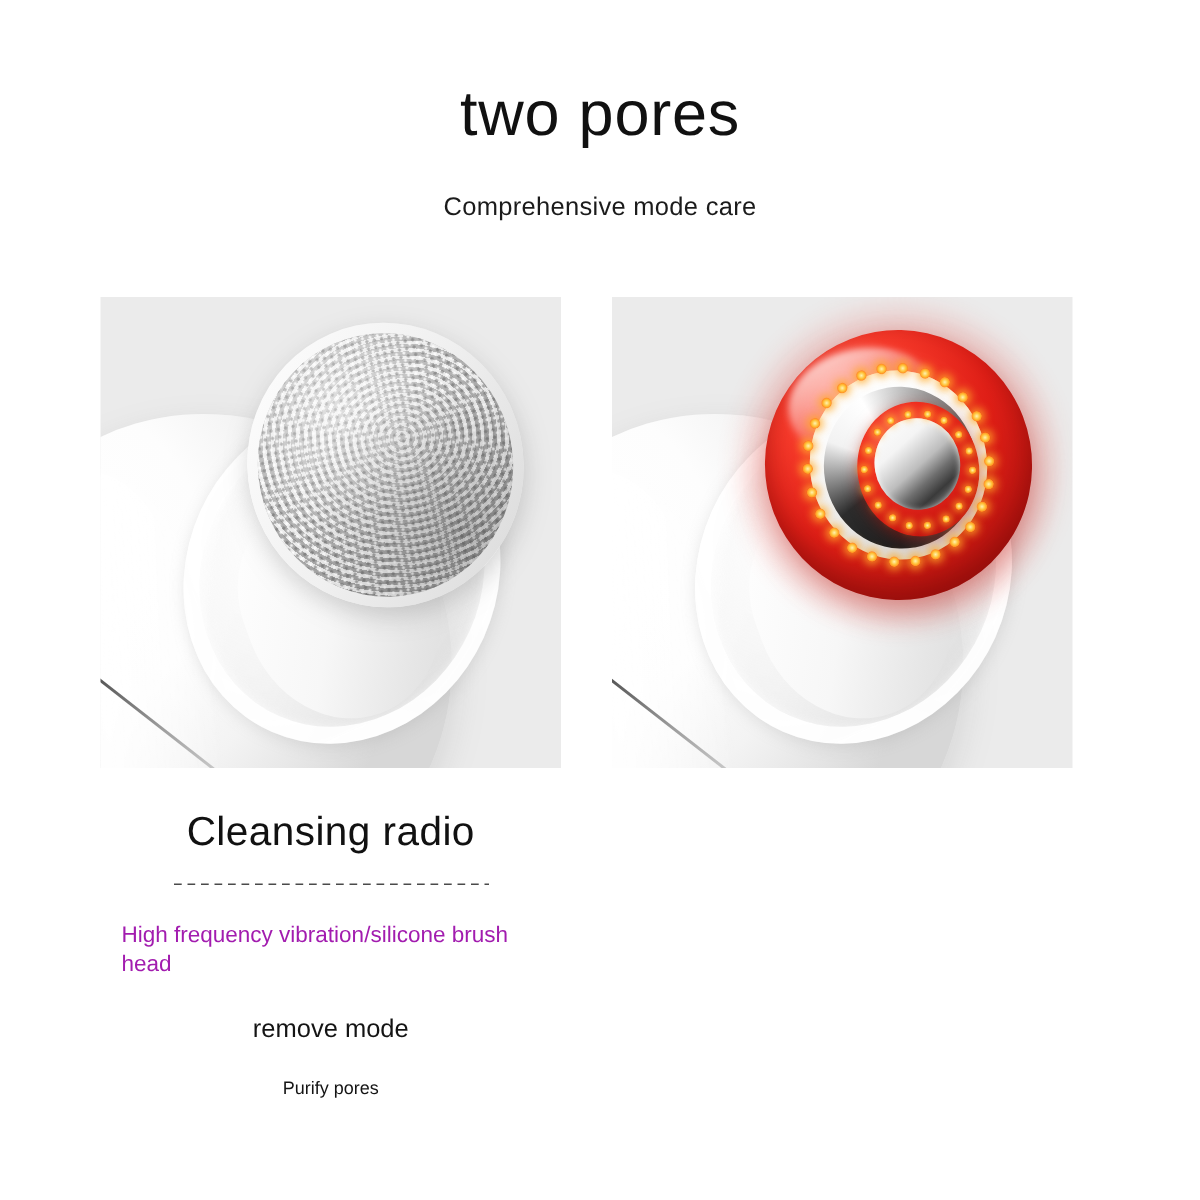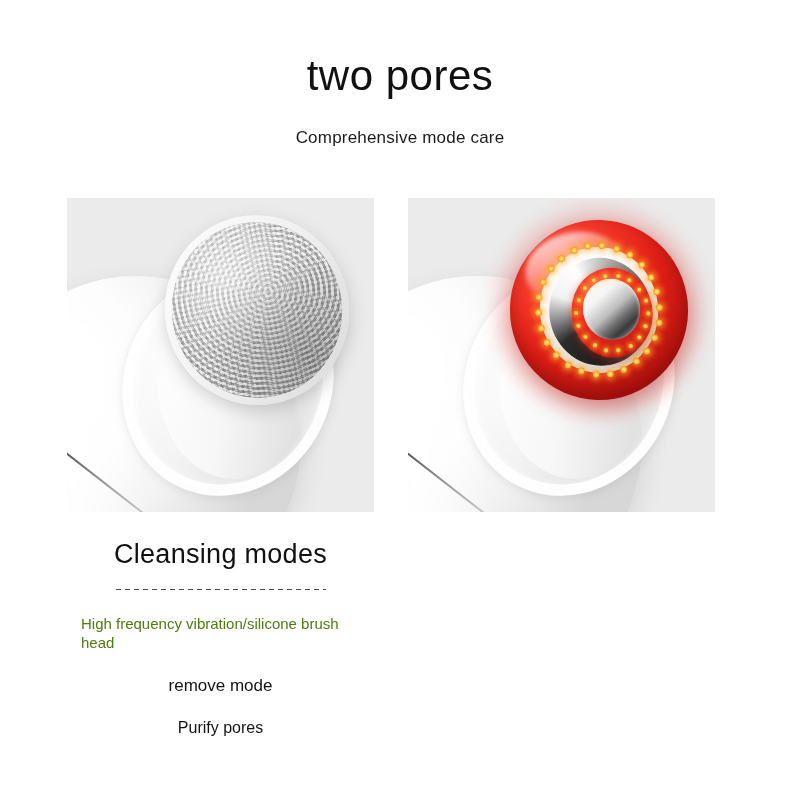--- a/index.html
+++ b/index.html
@@ -282,35 +282,35 @@
     background-image: linear-gradient(90deg, #4a4a4a 0 5px, rgba(0,0,0,0) 5px 9px);
     background-size: 9px 1px;
     background-repeat: repeat-x;
   }
   .mode-col.right .dash-rule { width: 215px; }
 
   .mode-desc {
     margin-top: 24px;
     font-size: 15px;
     line-height: 1.28;
-    color: #4d7c0f;
+    color: #a21caf;
     text-align: left;
     padding: 0 12px 0 14px;
   }
   .mode-col.right .mode-desc {
     margin-top: 44px;
     padding: 0 6px 0 10px;
   }
   .mode-benefit {
     font-size: 17px;
     color: #141414;
     line-height: 1.2;
   }
   .benefit-1 { margin-top: 24px; }
-  .benefit-2 { margin-top: 22px; font-size: 16px; }
+  .benefit-2 { margin-top: 22px; font-size: 12px; }
   .mode-col.right .benefit-1 { margin-top: 38px; font-size: 19px; }
 </style>
 </head>
 <body>
 
 <div class="page-title">two pores</div>
 
 <div class="page-subtitle">Comprehensive mode care</div>
 
 <div class="modes-row">
@@ -327,21 +327,21 @@
         <div class="brush-rim"></div>
         <div class="brush-face">
           <div class="arcs"></div>
           <div class="dots"></div>
           <div class="shade"></div>
         </div>
       </div>
     </div>
 
     <div class="caption">
-      <div class="mode-heading">Cleansing modes</div>
+      <div class="mode-heading">Cleansing radio</div>
 
       <div class="dash-rule"></div>
 
       <div class="mode-desc">High frequency vibration/silicone brush head</div>
 
       <div class="mode-benefit benefit-1">remove mode</div>
 
       <div class="mode-benefit benefit-2">Purify pores</div>
     </div>
   </div>

